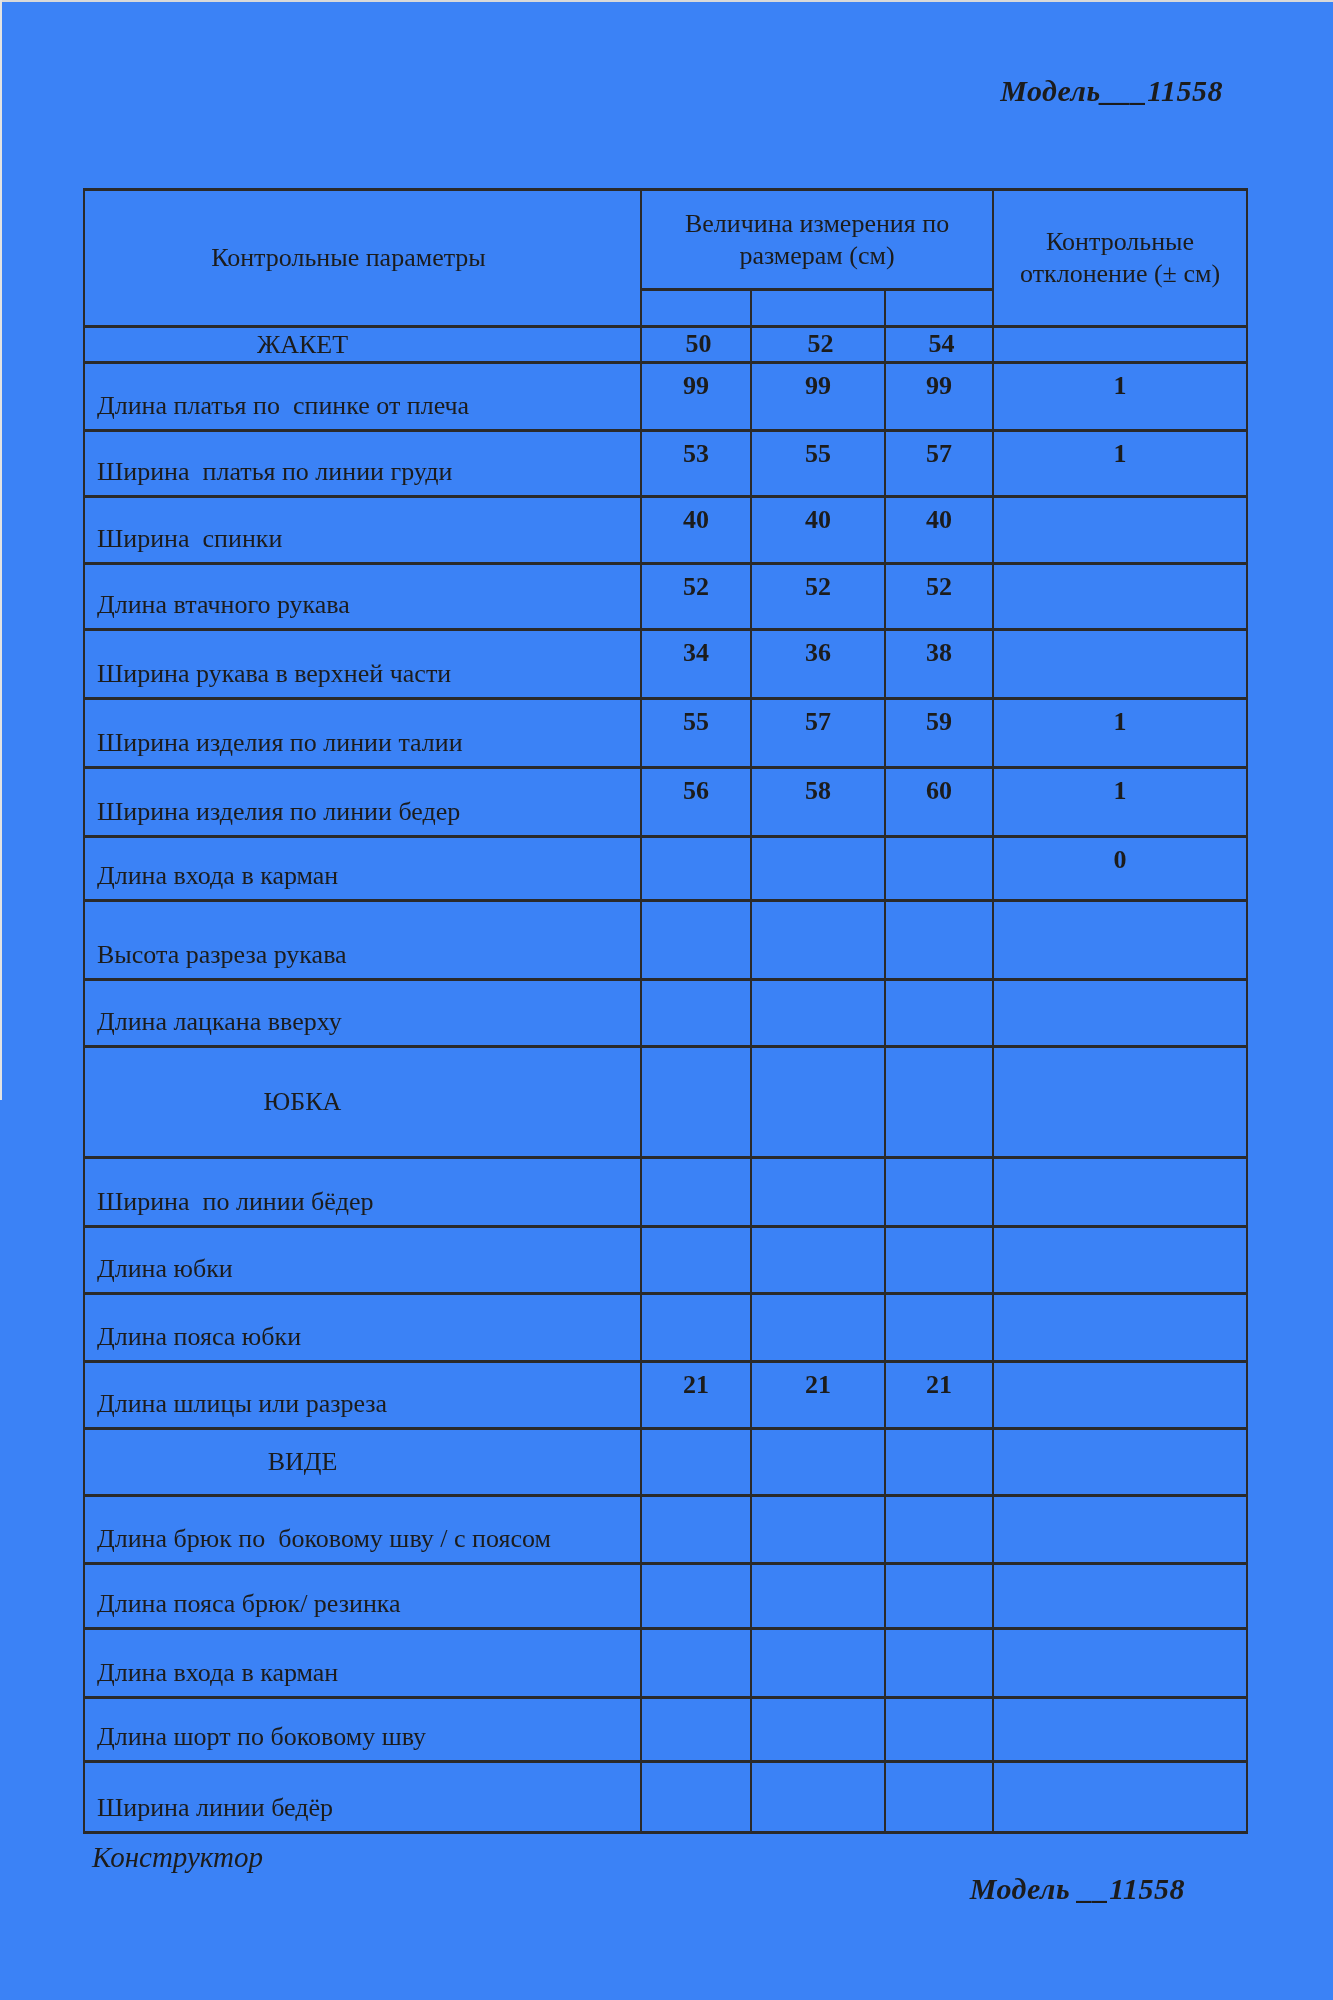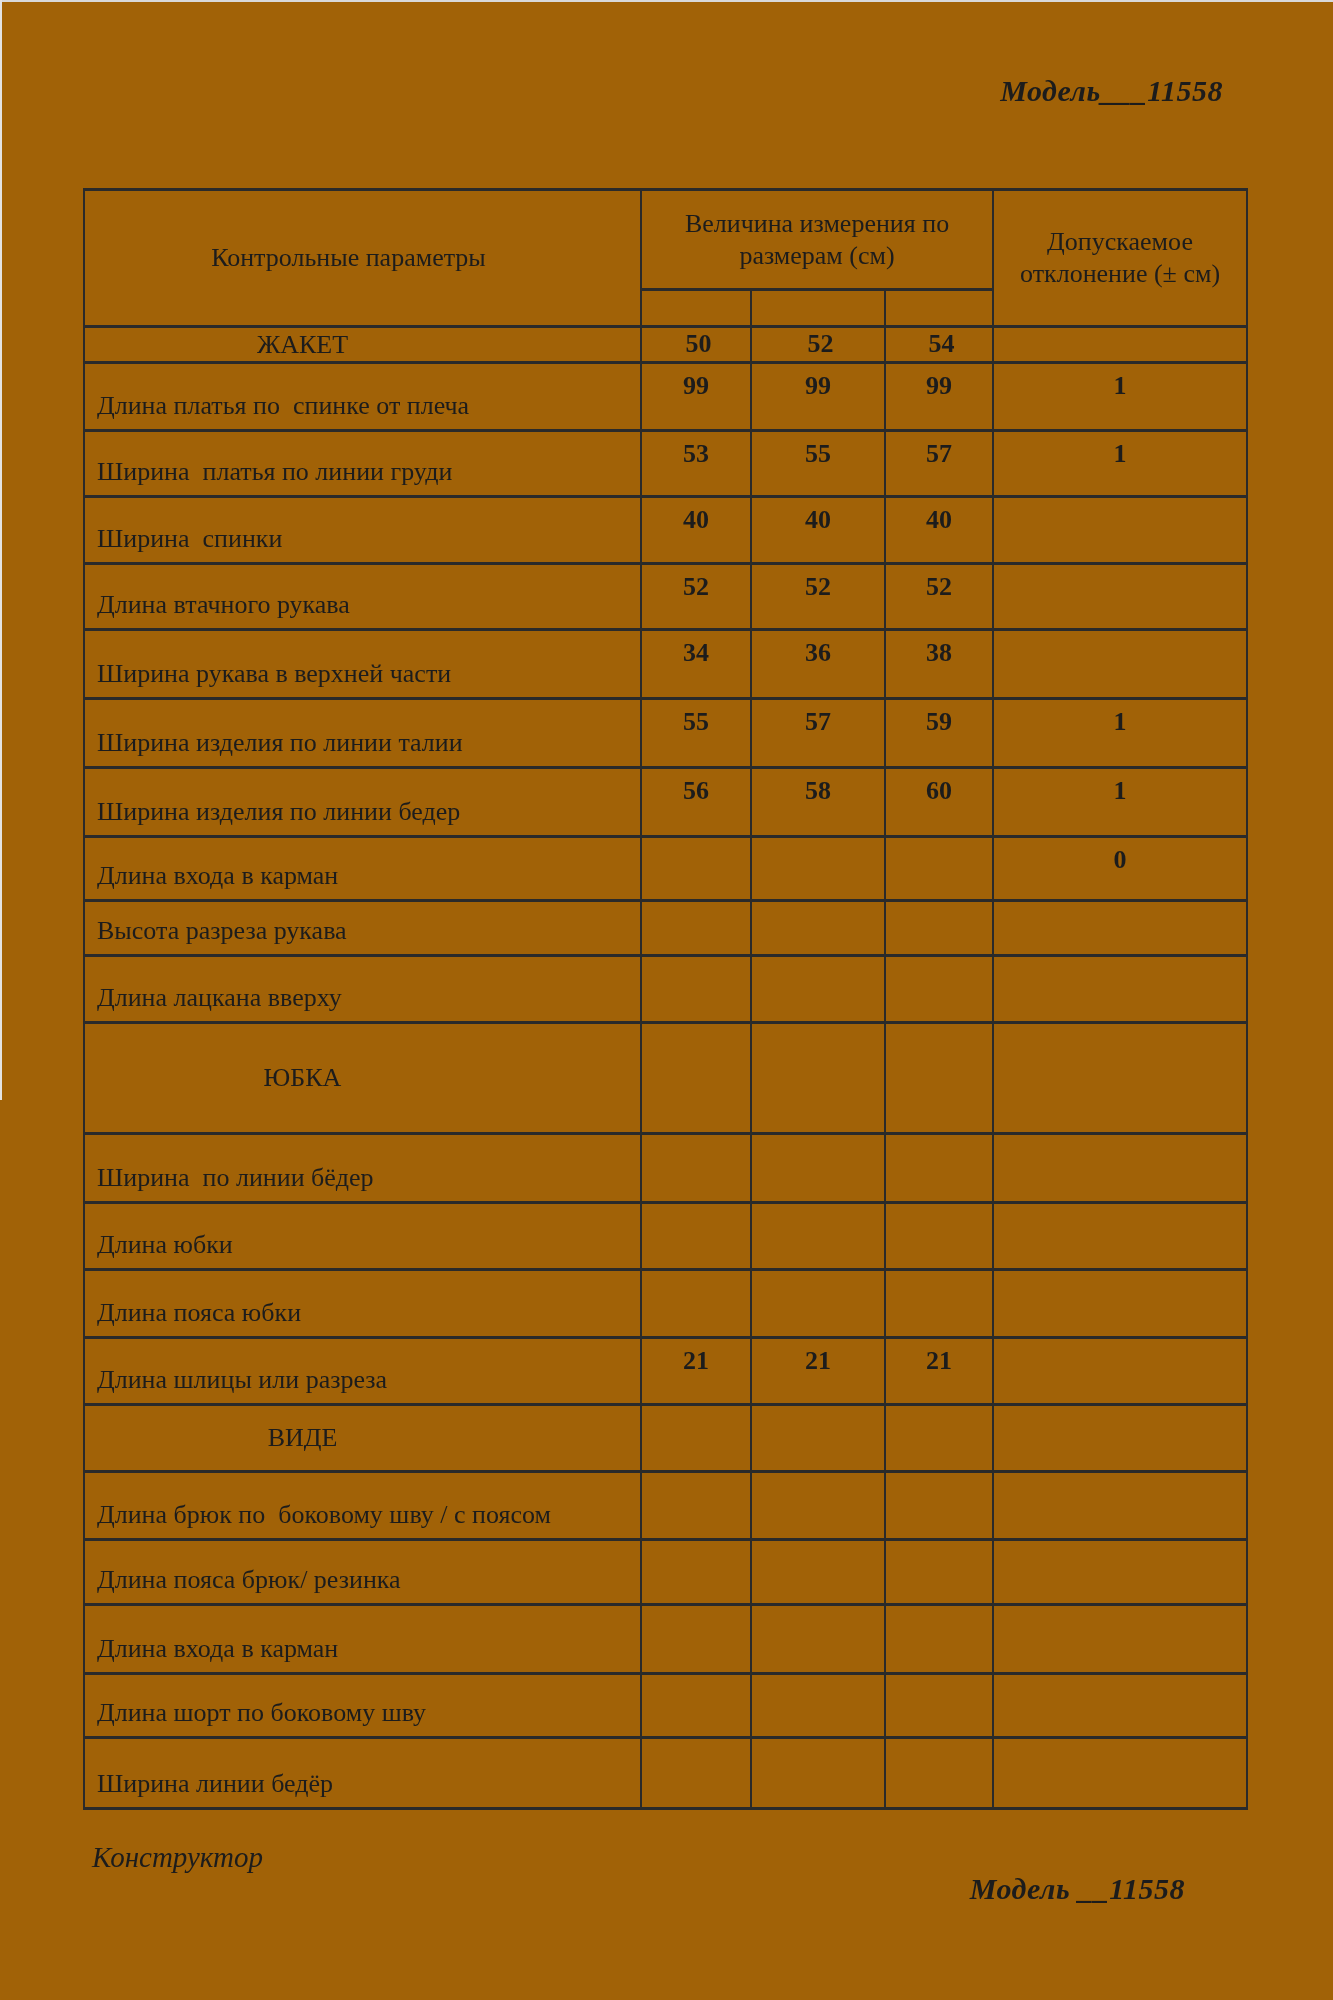--- a/index.html
+++ b/index.html
@@ -3,21 +3,21 @@
 <meta charset="utf-8">
 <style>
   html, body { margin: 0; padding: 0; }
   body {
     width: 1333px; height: 2000px;
     background: #ffffff;
     font-family: "Liberation Serif", "DejaVu Serif", serif;
     color: #1c1c1c;
     overflow: hidden;
   }
-  .page { position: relative; width: 1333px; height: 2000px; background: #a16207; }
+  .page { position: relative; width: 1333px; height: 2000px; background: #3b82f6; }
 
   
   .edge-top  { position:absolute; left:0; top:0; width:100%; height:2px; background:#d9d9d9; }
   .edge-left { position:absolute; left:0; top:0; width:2px; height:55%; background:#e3e3e3; }
 
   .model-top {
     position: absolute; top: 74px; right: 110px;
     font-size: 30px; font-weight: bold; font-style: italic;
     letter-spacing: 0.5px;
   }
@@ -93,21 +93,21 @@
       <col class="c1">
         <col class="c2">
         <col class="c3">
         <col class="c4">
         <col class="c5">
     </colgroup>
     <thead>
       <tr class="headrow">
         <td class="h-param" rowspan="2">Контрольные параметры</td>
         <td class="h-size" colspan="3">Величина измерения по размерам (см)</td>
-        <td class="h-tol" rowspan="2">Допускаемое отклонение (± см)</td>
+        <td class="h-tol" rowspan="2">Контрольные отклонение (± см)</td>
       </tr>
       <tr class="subhead">
         <td></td>
         <td></td>
         <td></td>
       </tr>
     </thead>
     <tbody id="rows">
         <tr class="sec" style="height: 34px;">
           <td class="c-label section">ЖАКЕТ</td>
@@ -165,21 +165,21 @@
           <td class="c-val">60</td>
           <td class="c-tol">1</td>
         </tr>
         <tr style="height: 64px;">
           <td class="c-label">Длина входа в карман</td>
           <td class="c-val"></td>
           <td class="c-val"></td>
           <td class="c-val"></td>
           <td class="c-tol">0</td>
         </tr>
-        <tr style="height: 55px; margin-top: 44px;">
+        <tr style="height: 79px; margin-top: 44px;">
           <td class="c-label">Высота разреза рукава</td>
           <td class="c-val"></td>
           <td class="c-val"></td>
           <td class="c-val"></td>
           <td class="c-tol"></td>
         </tr>
         <tr style="height: 67px;">
           <td class="c-label">Длина лацкана вверху</td>
           <td class="c-val"></td>
           <td class="c-val"></td>

